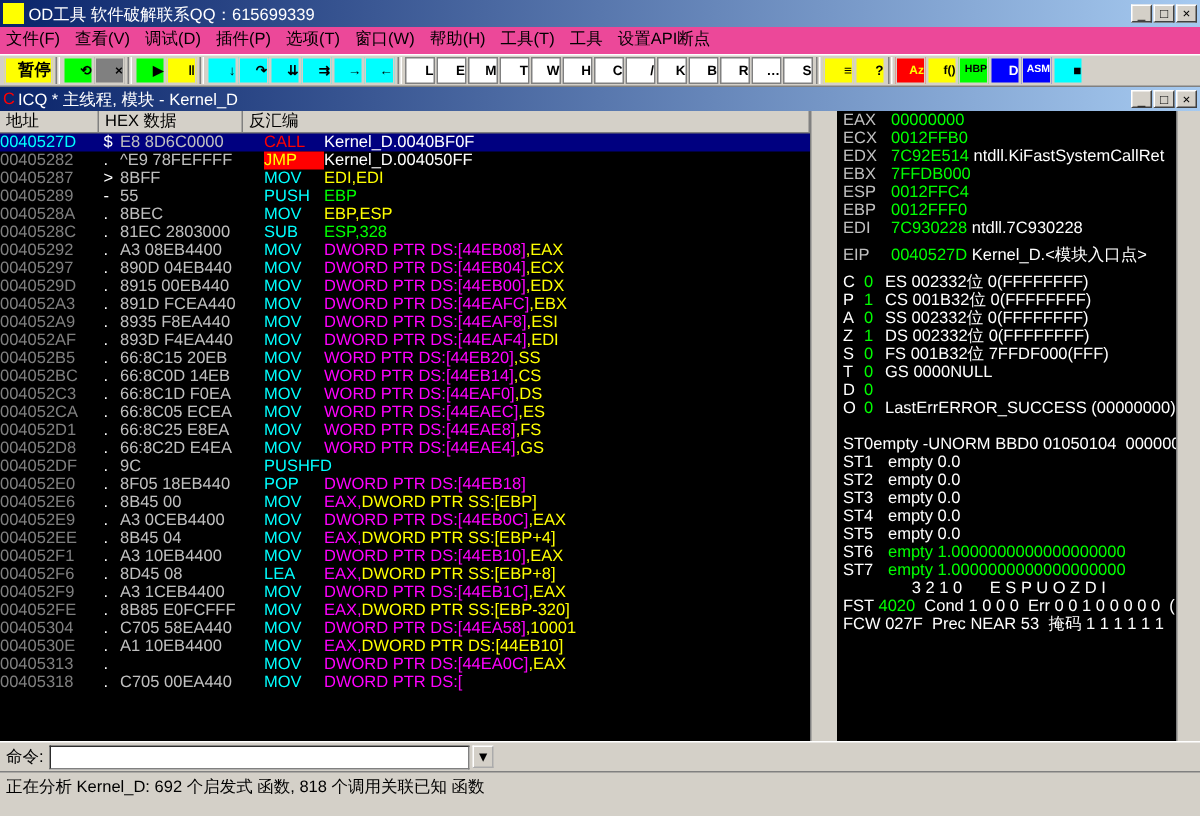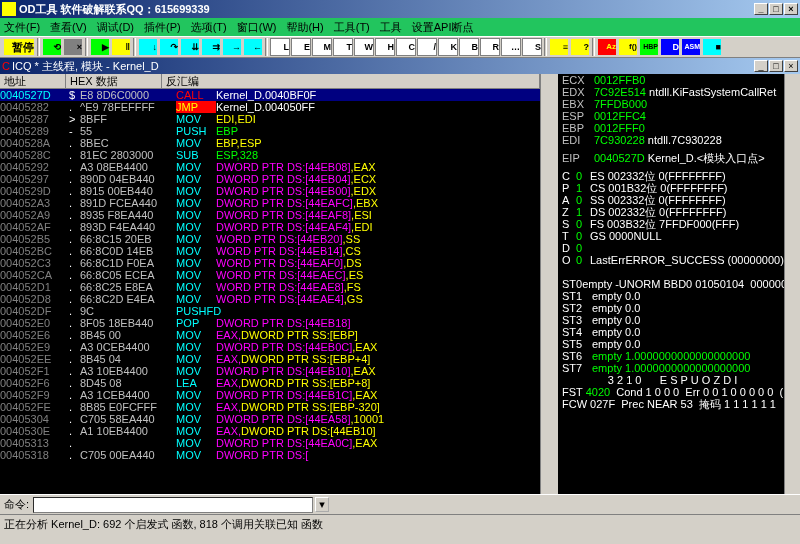--- a/index.html
+++ b/index.html
@@ -1,22 +1,22 @@
 <!DOCTYPE html>
 <html><head>
 <meta charset="utf-8">
 <style>
 *{margin:0;padding:0;box-sizing:border-box;font-family:"MS Sans Serif","SimSun",sans-serif;font-size:11px}
 body{background:#d4d0c8;width:800px;height:544px;overflow:hidden;position:relative}
-.titlebar{background:linear-gradient(90deg,#0a246a,#a6caf0);height:18px;color:#fff;display:flex;align-items:center;padding:0 2px;font-weight:bold}
+.titlebar{background:linear-gradient(90deg,#0a246a,#a6caf0);height:18px;color:#fff;display:flex;align-items:center;padding:0 2px;font-weight:normal}
 .titlebar .icon{width:14px;height:14px;margin-right:3px;background:#ff0;display:inline-block}
 .titlebar .spacer{flex:1}
 .winbtns{display:flex;gap:1px}
 .winbtn{width:14px;height:12px;background:#d4d0c8;border:1px solid #fff;border-right-color:#404040;border-bottom-color:#404040;font-size:9px;text-align:center;line-height:10px;color:#000}
-.menubar{height:18px;background:#22c55e;display:flex;align-items:center;padding:0 4px;font-size:12px}
+.menubar{height:18px;background:#ec4899;display:flex;align-items:flex-start;padding:0 4px;font-size:12px}
 .menubar span{margin-right:10px;cursor:pointer}
 .toolbar{height:22px;background:#d4d0c8;border-top:1px solid #fff;border-bottom:1px solid #808080;display:flex;align-items:center;padding:0 3px;gap:1px}
 .tbtn{width:20px;height:18px;border:1px solid #d4d0c8;font-size:9px;text-align:right;line-height:16px;font-weight:bold;cursor:pointer}
 .tbtn.r{background:#f00;color:#ff0}
 .tbtn.y{background:#ff0;color:#000}
 .tbtn.g{background:#0f0}
 .tbtn.b{background:#00f;color:#fff}
 .tbtn.c{background:#0ff}
 .tbtn.w{background:#fff;border:1px solid #808080}
 .tsep{width:3px;height:18px;border-left:1px solid #808080;border-right:1px solid #fff;margin:0 1px}
@@ -164,34 +164,35 @@
         <div class="row"><span class="addr">004052FE</span><span class="ws" style="width:14px"> . </span><span class="hex">8B85 E0FCFFF</span><span class="cyan" style="display:inline-block;width:40px">MOV</span><span class="mag">EAX,</span><span class="yel2">DWORD PTR SS:[EBP-320]</span></div>
         <div class="row"><span class="addr">00405304</span><span class="ws" style="width:14px"> . </span><span class="hex">C705 58EA440</span><span class="cyan" style="display:inline-block;width:40px">MOV</span><span class="mag">DWORD PTR DS:[44EA58]</span><span class="yel2">,10001</span></div>
         <div class="row"><span class="addr">0040530E</span><span class="ws" style="width:14px"> . </span><span class="hex">A1 10EB4400</span><span class="cyan" style="display:inline-block;width:40px">MOV</span><span class="mag">EAX,</span><span class="yel2">DWORD PTR DS:[44EB10]</span></div>
         <div class="row"><span class="addr">00405313</span><span class="ws" style="width:14px"> . </span><span class="hex"></span><span class="cyan" style="display:inline-block;width:40px">MOV</span><span class="mag">DWORD PTR DS:[44EA0C]</span><span class="yel2">,EAX</span></div>
         <div class="row"><span class="addr">00405318</span><span class="ws" style="width:14px"> . </span><span class="hex">C705 00EA440</span><span class="cyan" style="display:inline-block;width:40px">MOV</span><span class="mag">DWORD PTR DS:[</span><span class="yel2"></span></div>
       </div>
 </div>
 <div class="scrollv"></div>
 <div class="rightpane">
 <div id="reg-rows">
+        <div class="reg-row"><span class="rn">EAX</span><span class="rv g">00000000</span><span class="ws"></span></div>
         <div class="reg-row"><span class="rn">ECX</span><span class="rv g">0012FFB0</span><span class="ws"></span></div>
         <div class="reg-row"><span class="rn">EDX</span><span class="rv g">7C92E514</span><span class="ws"> ntdll.KiFastSystemCallRet</span></div>
         <div class="reg-row"><span class="rn">EBX</span><span class="rv g">7FFDB000</span><span class="ws"></span></div>
         <div class="reg-row"><span class="rn">ESP</span><span class="rv g">0012FFC4</span><span class="ws"></span></div>
         <div class="reg-row"><span class="rn">EBP</span><span class="rv g">0012FFF0</span><span class="ws"></span></div>
         <div class="reg-row"><span class="rn">EDI</span><span class="rv g">7C930228</span><span class="ws"> ntdll.7C930228</span></div>
         <div style="height: 6px;"></div>
         <div class="reg-row"><span class="rn">EIP</span><span class="rv g">0040527D</span><span class="ws"> Kernel_D.&lt;模块入口点&gt;</span></div>
         <div style="height: 6px;"></div>
         <div class="reg-row"><span class="ws" style="width:14px">C</span><span class="rv g" style="width:14px">0</span>  <span class="ws">ES 0023</span> <span class="ws">32位 0(FFFFFFFF)</span></div>
         <div class="reg-row"><span class="ws" style="width:14px">P</span><span class="rv g" style="width:14px">1</span>  <span class="ws">CS 001B</span> <span class="ws">32位 0(FFFFFFFF)</span></div>
         <div class="reg-row"><span class="ws" style="width:14px">A</span><span class="rv g" style="width:14px">0</span>  <span class="ws">SS 0023</span> <span class="ws">32位 0(FFFFFFFF)</span></div>
         <div class="reg-row"><span class="ws" style="width:14px">Z</span><span class="rv g" style="width:14px">1</span>  <span class="ws">DS 0023</span> <span class="ws">32位 0(FFFFFFFF)</span></div>
-        <div class="reg-row"><span class="ws" style="width:14px">S</span><span class="rv g" style="width:14px">0</span>  <span class="ws">FS 003B</span> <span class="ws">32位 7FFDF000(FFF)</span></div>
+        <div class="reg-row"><span class="ws" style="width:14px">S</span><span class="rv g" style="width:14px">0</span>  <span class="ws">FS 001B</span> <span class="ws">32位 7FFDF000(FFF)</span></div>
         <div class="reg-row"><span class="ws" style="width:14px">T</span><span class="rv g" style="width:14px">0</span>  <span class="ws">GS 0000</span> <span class="ws">NULL</span></div>
         <div class="reg-row"><span class="ws" style="width:14px">D</span><span class="rv g" style="width:14px">0</span>  <span class="ws"></span> <span class="ws"></span></div>
         <div class="reg-row"><span class="ws" style="width:14px">O</span><span class="rv g" style="width:14px">0</span>  <span class="ws">LastErr</span> <span class="ws">ERROR_SUCCESS (00000000)</span></div>
         <div style="height: 6px;"></div>
         <div style="height: 6px;"></div>
         <div class="reg-row"><span class="ws" style="width:30px">ST0</span><span class="ws">empty -UNORM BBD0 01050104  00000000</span></div>
         <div class="reg-row"><span class="ws" style="width:30px">ST1</span><span class="ws">empty 0.0</span></div>
         <div class="reg-row"><span class="ws" style="width:30px">ST2</span><span class="ws">empty 0.0</span></div>
         <div class="reg-row"><span class="ws" style="width:30px">ST3</span><span class="ws">empty 0.0</span></div>
         <div class="reg-row"><span class="ws" style="width:30px">ST4</span><span class="ws">empty 0.0</span></div>

